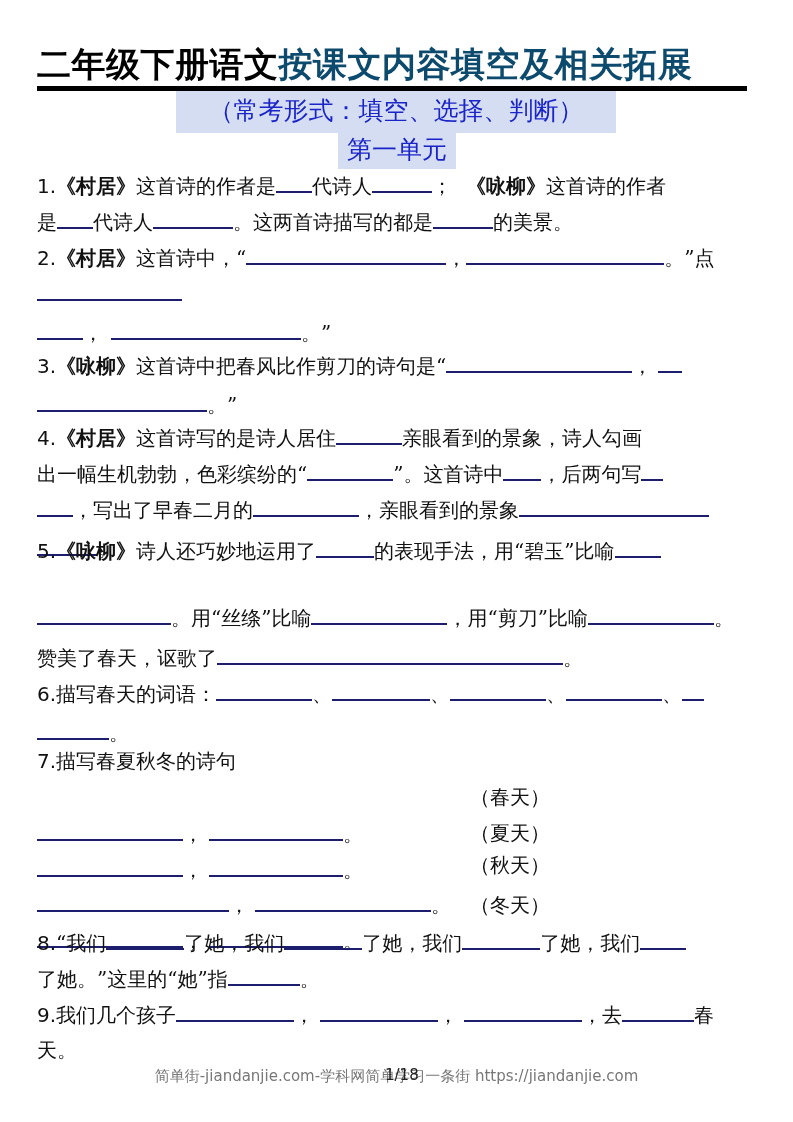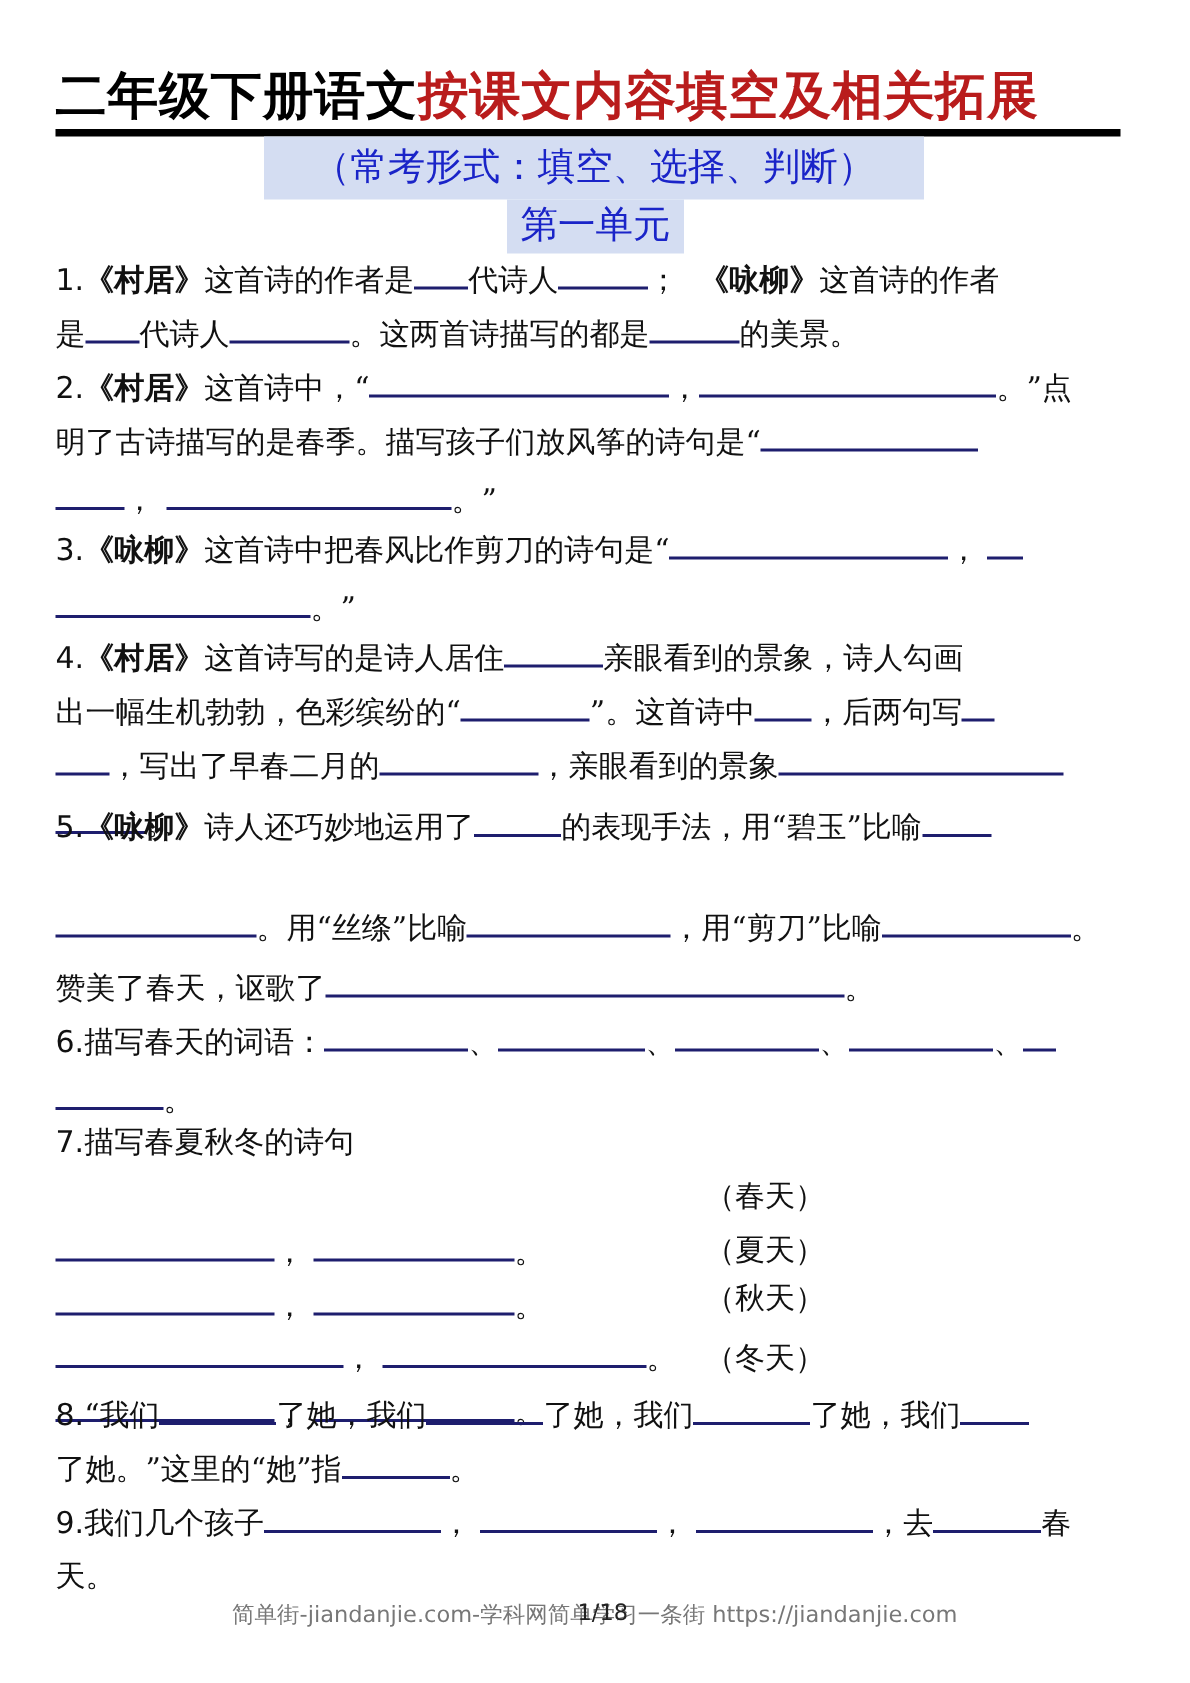--- a/index.html
+++ b/index.html
@@ -1,21 +1,21 @@
 <!DOCTYPE html>
 <html><head>
 <meta charset="utf-8">
 <style>
   html, body { margin:0; padding:0; background:#ffffff; }
   body { width:793px; height:1122px; position:relative; overflow:hidden;
          font-family:"DejaVu Serif","Liberation Serif",serif; color:#111; }
   .title { position:absolute; left:37px; top:42px; width:710px; height:44px;
            font-size:34px; line-height:44px; white-space:nowrap; font-weight:bold; letter-spacing:0.5px; }
   .title .black { color:#000; }
-  .title .red { color:#b91c1c; }
+  .title .red { color:#0c4a6e; }
   .title-rule { position:absolute; left:37px; top:86px; width:710px; height:5px; background:#000; }
   .subtitle { position:absolute; left:176px; top:91px; width:440px; height:42px; background:#d4ddf2;
               color:#1a24c8; font-size:25px; line-height:40px; text-align:center; white-space:nowrap;
               font-family:"DejaVu Sans","Liberation Sans",sans-serif; }
   .unit { position:absolute; left:338px; top:133px; width:118px; height:36px; background:#d4ddf2;
           color:#1a24c8; font-size:25px; line-height:34px; text-align:center; white-space:nowrap;
           font-family:"DejaVu Sans","Liberation Sans",sans-serif; }
   .line { position:absolute; left:37px; height:36px; line-height:36px; font-size:20px; white-space:nowrap; }
   .num { font-family:"DejaVu Sans","Liberation Sans",sans-serif; }
   .bold { font-weight:bold;margin-top:33px; }
@@ -40,21 +40,21 @@
   <span class="num">1.</span><span class="bold">《村居》</span><span>这首诗的作者是</span><span class="blank" style="width:36px"></span><span>代诗人</span><span class="blank" style="width:60px"></span><span>；</span><span style="display:inline-block;width:14px"></span><span class="bold">《咏柳》</span><span>这首诗的作者</span>
 </div>
 <div class="line" style="top:203px">
   <span>是</span><span class="blank" style="width:36px"></span><span>代诗人</span><span class="blank" style="width:80px"></span><span>。这两首诗描写的都是</span><span class="blank" style="width:60px"></span><span>的美景。</span>
 </div>
 
 <div class="line" style="top:239px">
   <span class="num">2.</span><span class="bold">《村居》</span><span>这首诗中，“</span><span class="blank" style="width:200px"></span><span>，</span><span class="blank" style="width:198px"></span><span>。”点</span>
 </div>
 <div class="line" style="top:275px">
-  <span>明了古诗描写的是春季。描写孩子们放风筝的诗句是“</span><span class="blank" style="width:145px"></span>
+  <span class="blank" style="width:145px"></span>
 </div>
 <div class="line" style="top:314px">
   <span class="blank" style="width:46px"></span><span>，</span><span class="blank" style="width:190px;margin-left:8px"></span><span>。”</span>
 </div>
 
 <div class="line" style="top:347px">
   <span class="num">3.</span><span class="bold">《咏柳》</span><span>这首诗中把春风比作剪刀的诗句是“</span><span class="blank" style="width:186px"></span><span>，</span><span class="blank" style="width:24px;margin-left:6px"></span>
 </div>
 <div class="line" style="top:386px">
   <span class="blank" style="width:170px"></span><span>。”</span>

